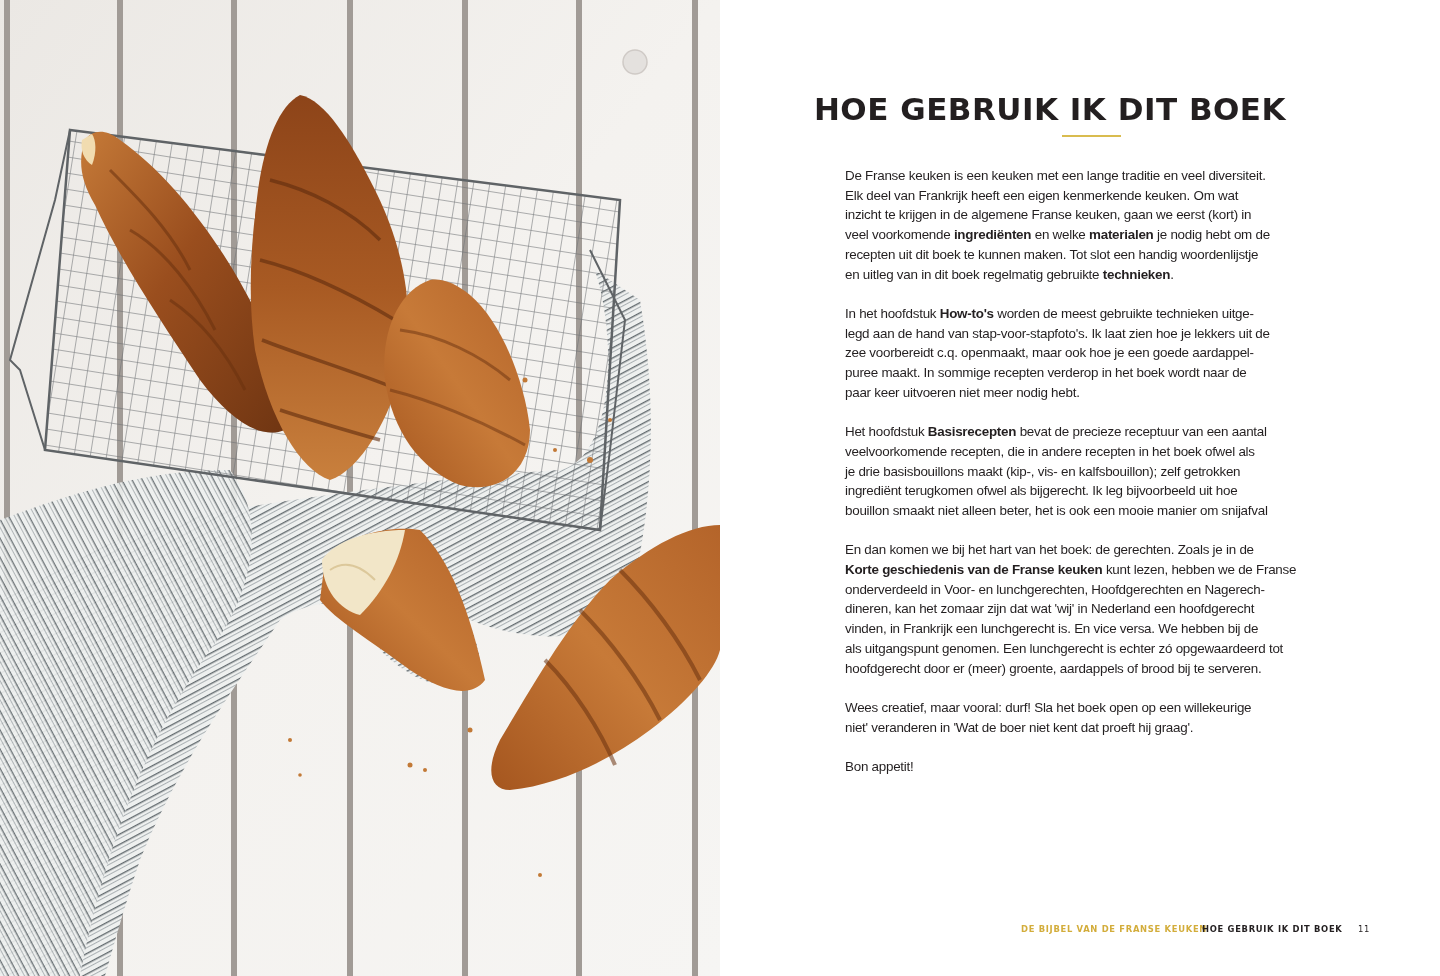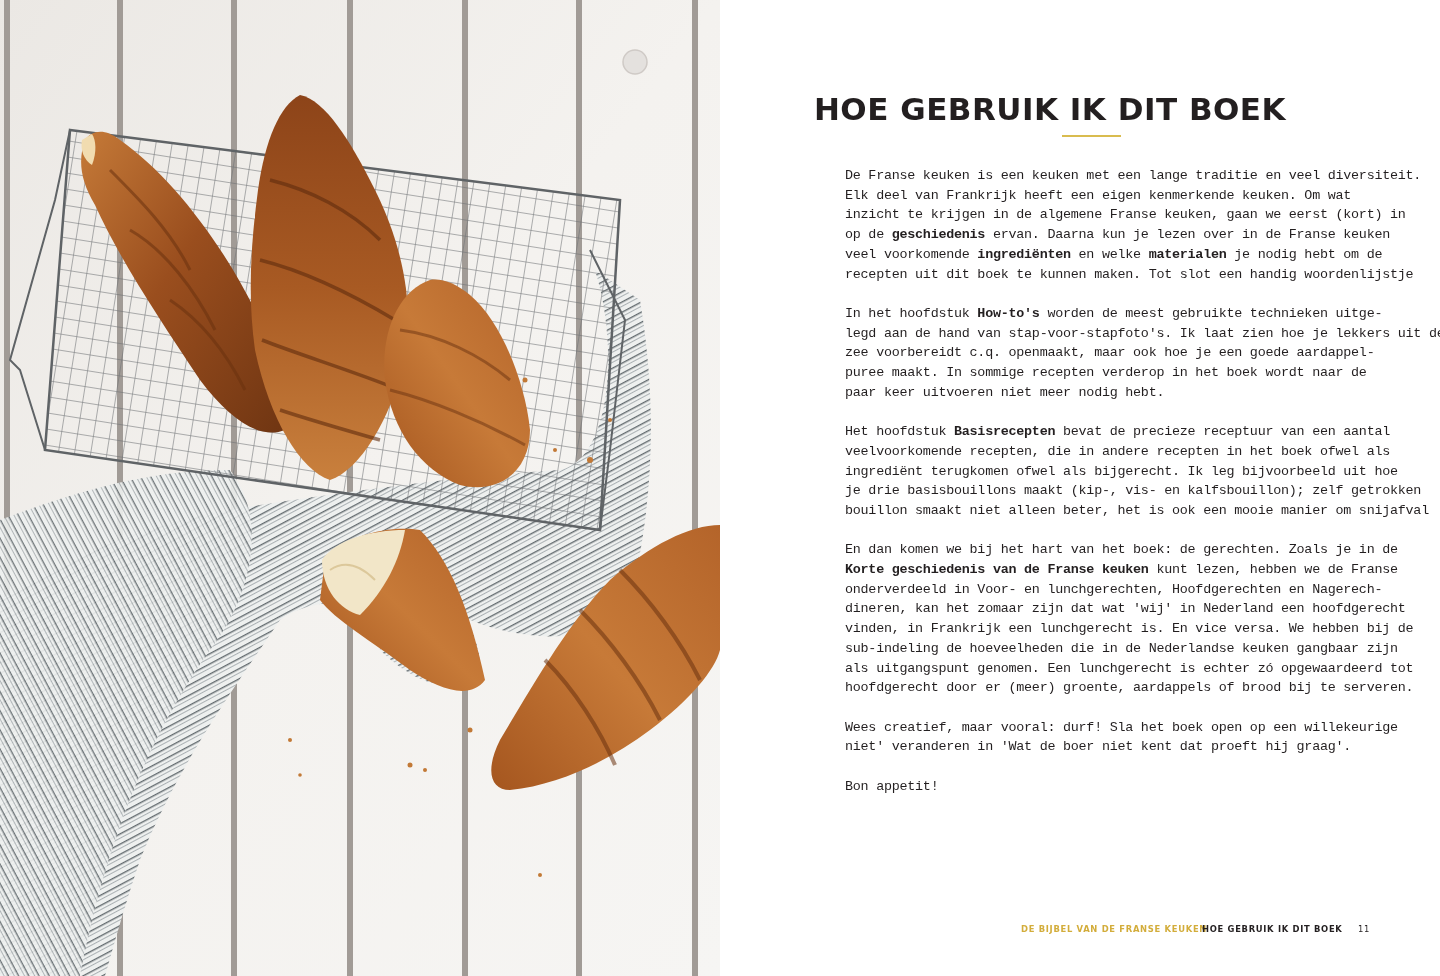--- a/index.html
+++ b/index.html
@@ -52,21 +52,21 @@
       left: 342px;
       width: 59px;
       height: 2px;
       background: #d9bc4f;
     }
     .body {
       position: absolute;
       top: 166px;
       left: 125px;
       width: 500px;
-      font-family: Liberation Mono, monospace;
+      font-family: Liberation Sans, sans-serif;
       font-size: 13.4px;
       line-height: 19.7px;
       color: #231f20;
       letter-spacing: -0.25px;
     }
     .para { margin: 0 0 19.7px 0; }
     .line { display: block; white-space: nowrap; }
     .b { font-weight: bold; }
 
     .footer {
@@ -212,45 +212,44 @@
 
   <div class="text-page">
     <h1 class="title">HOE GEBRUIK IK DIT BOEK</h1>
     <div class="title-rule"></div>
 
     <div class="body" id="body-text">
         <p class="para">
           <span class="line"><span>De Franse keuken is een keuken met een lange traditie en veel diversiteit.</span></span>
           <span class="line"><span>Elk deel van Frankrijk heeft een eigen kenmerkende keuken. Om wat</span></span>
           <span class="line"><span>inzicht te krijgen in de algemene Franse keuken, gaan we eerst (kort) in</span></span>
-          <span class="line"><span>op de </span><span class="b">geschiedenis</span><span> ervan. Daarna kun je lezen over in de Franse keuken</span></span>
           <span class="line"><span>veel voorkomende </span><span class="b">ingrediënten</span><span> en welke </span><span class="b">materialen</span><span> je nodig hebt om de</span></span>
           <span class="line"><span>recepten uit dit boek te kunnen maken. Tot slot een handig woordenlijstje</span></span>
+          <span class="line"><span>en uitleg van in dit boek regelmatig gebruikte </span><span class="b">technieken</span><span>.</span></span>
         </p>
         <p class="para">
           <span class="line"><span>In het hoofdstuk </span><span class="b">How-to's</span><span> worden de meest gebruikte technieken uitge-</span></span>
           <span class="line"><span>legd aan de hand van stap-voor-stapfoto's. Ik laat zien hoe je lekkers uit de</span></span>
           <span class="line"><span>zee voorbereidt c.q. openmaakt, maar ook hoe je een goede aardappel-</span></span>
           <span class="line"><span>puree maakt. In sommige recepten verderop in het boek wordt naar de</span></span>
           <span class="line"><span>paar keer uitvoeren niet meer nodig hebt.</span></span>
         </p>
         <p class="para">
           <span class="line"><span>Het hoofdstuk </span><span class="b">Basisrecepten</span><span> bevat de precieze receptuur van een aantal</span></span>
           <span class="line"><span>veelvoorkomende recepten, die in andere recepten in het boek ofwel als</span></span>
+          <span class="line"><span>je drie basisbouillons maakt (kip-, vis- en kalfsbouillon); zelf getrokken</span></span>
           <span class="line"><span>ingrediënt terugkomen ofwel als bijgerecht. Ik leg bijvoorbeeld uit hoe</span></span>
-          <span class="line"><span>je drie basisbouillons maakt (kip-, vis- en kalfsbouillon); zelf getrokken</span></span>
           <span class="line"><span>bouillon smaakt niet alleen beter, het is ook een mooie manier om snijafval</span></span>
         </p>
         <p class="para">
           <span class="line"><span>En dan komen we bij het hart van het boek: de gerechten. Zoals je in de</span></span>
           <span class="line"><span class="b">Korte geschiedenis van de Franse keuken</span><span> kunt lezen, hebben we de Franse</span></span>
           <span class="line"><span>onderverdeeld in Voor- en lunchgerechten, Hoofdgerechten en Nagerech-</span></span>
           <span class="line"><span>dineren, kan het zomaar zijn dat wat 'wij' in Nederland een hoofdgerecht</span></span>
           <span class="line"><span>vinden, in Frankrijk een lunchgerecht is. En vice versa. We hebben bij de</span></span>
-          <span class="line"><span>sub-indeling de hoeveelheden die in de Nederlandse keuken gangbaar zijn</span></span>
           <span class="line"><span>als uitgangspunt genomen. Een lunchgerecht is echter zó opgewaardeerd tot</span></span>
           <span class="line"><span>hoofdgerecht door er (meer) groente, aardappels of brood bij te serveren.</span></span>
         </p>
         <p class="para">
           <span class="line"><span>Wees creatief, maar vooral: durf! Sla het boek open op een willekeurige</span></span>
           <span class="line"><span>niet' veranderen in 'Wat de boer niet kent dat proeft hij graag'.</span></span>
         </p>
         <p class="para">
           <span class="line"><span>Bon appetit!</span></span>
         </p>

